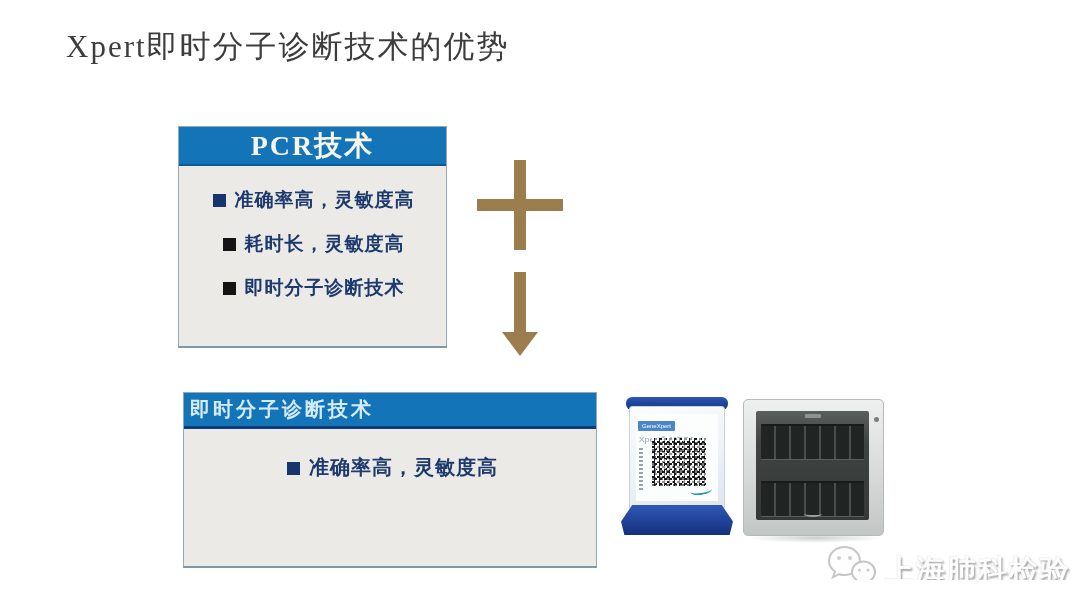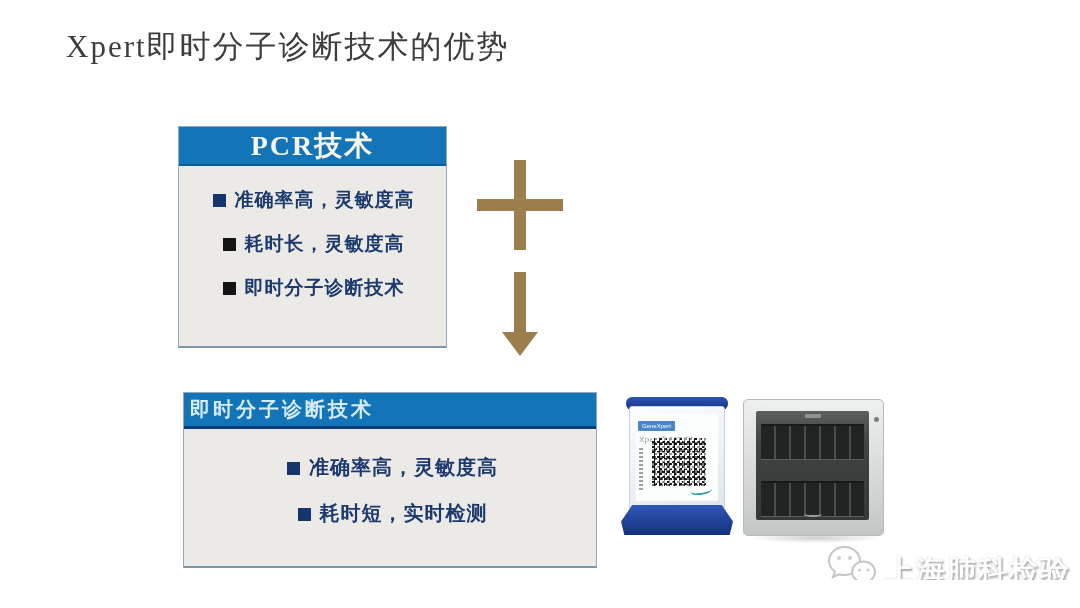--- a/index.html
+++ b/index.html
@@ -175,24 +175,20 @@
       <polygon points="42,192 78,192 60,216"></polygon>
     </g>
   </svg>
 
   <div class="infobox box-poc">
     <div class="infobox-header">即时分子诊断技术</div>
     <ul>
       <li>
         <span class="marker navy"></span>
         <span>准确率高，灵敏度高</span>
-      </li>
-      <li>
-        <span class="marker navy"></span>
-        <span>耗时短，实时检测</span>
       </li>
     </ul>
   </div>
 
   <div class="cartridge">
     <div class="cart-cap"></div>
     <div class="cart-body">
       <div class="cart-label">
         <span class="chip">GeneXpert</span>
         <div class="cart-name">Xpert® MRSA</div>

